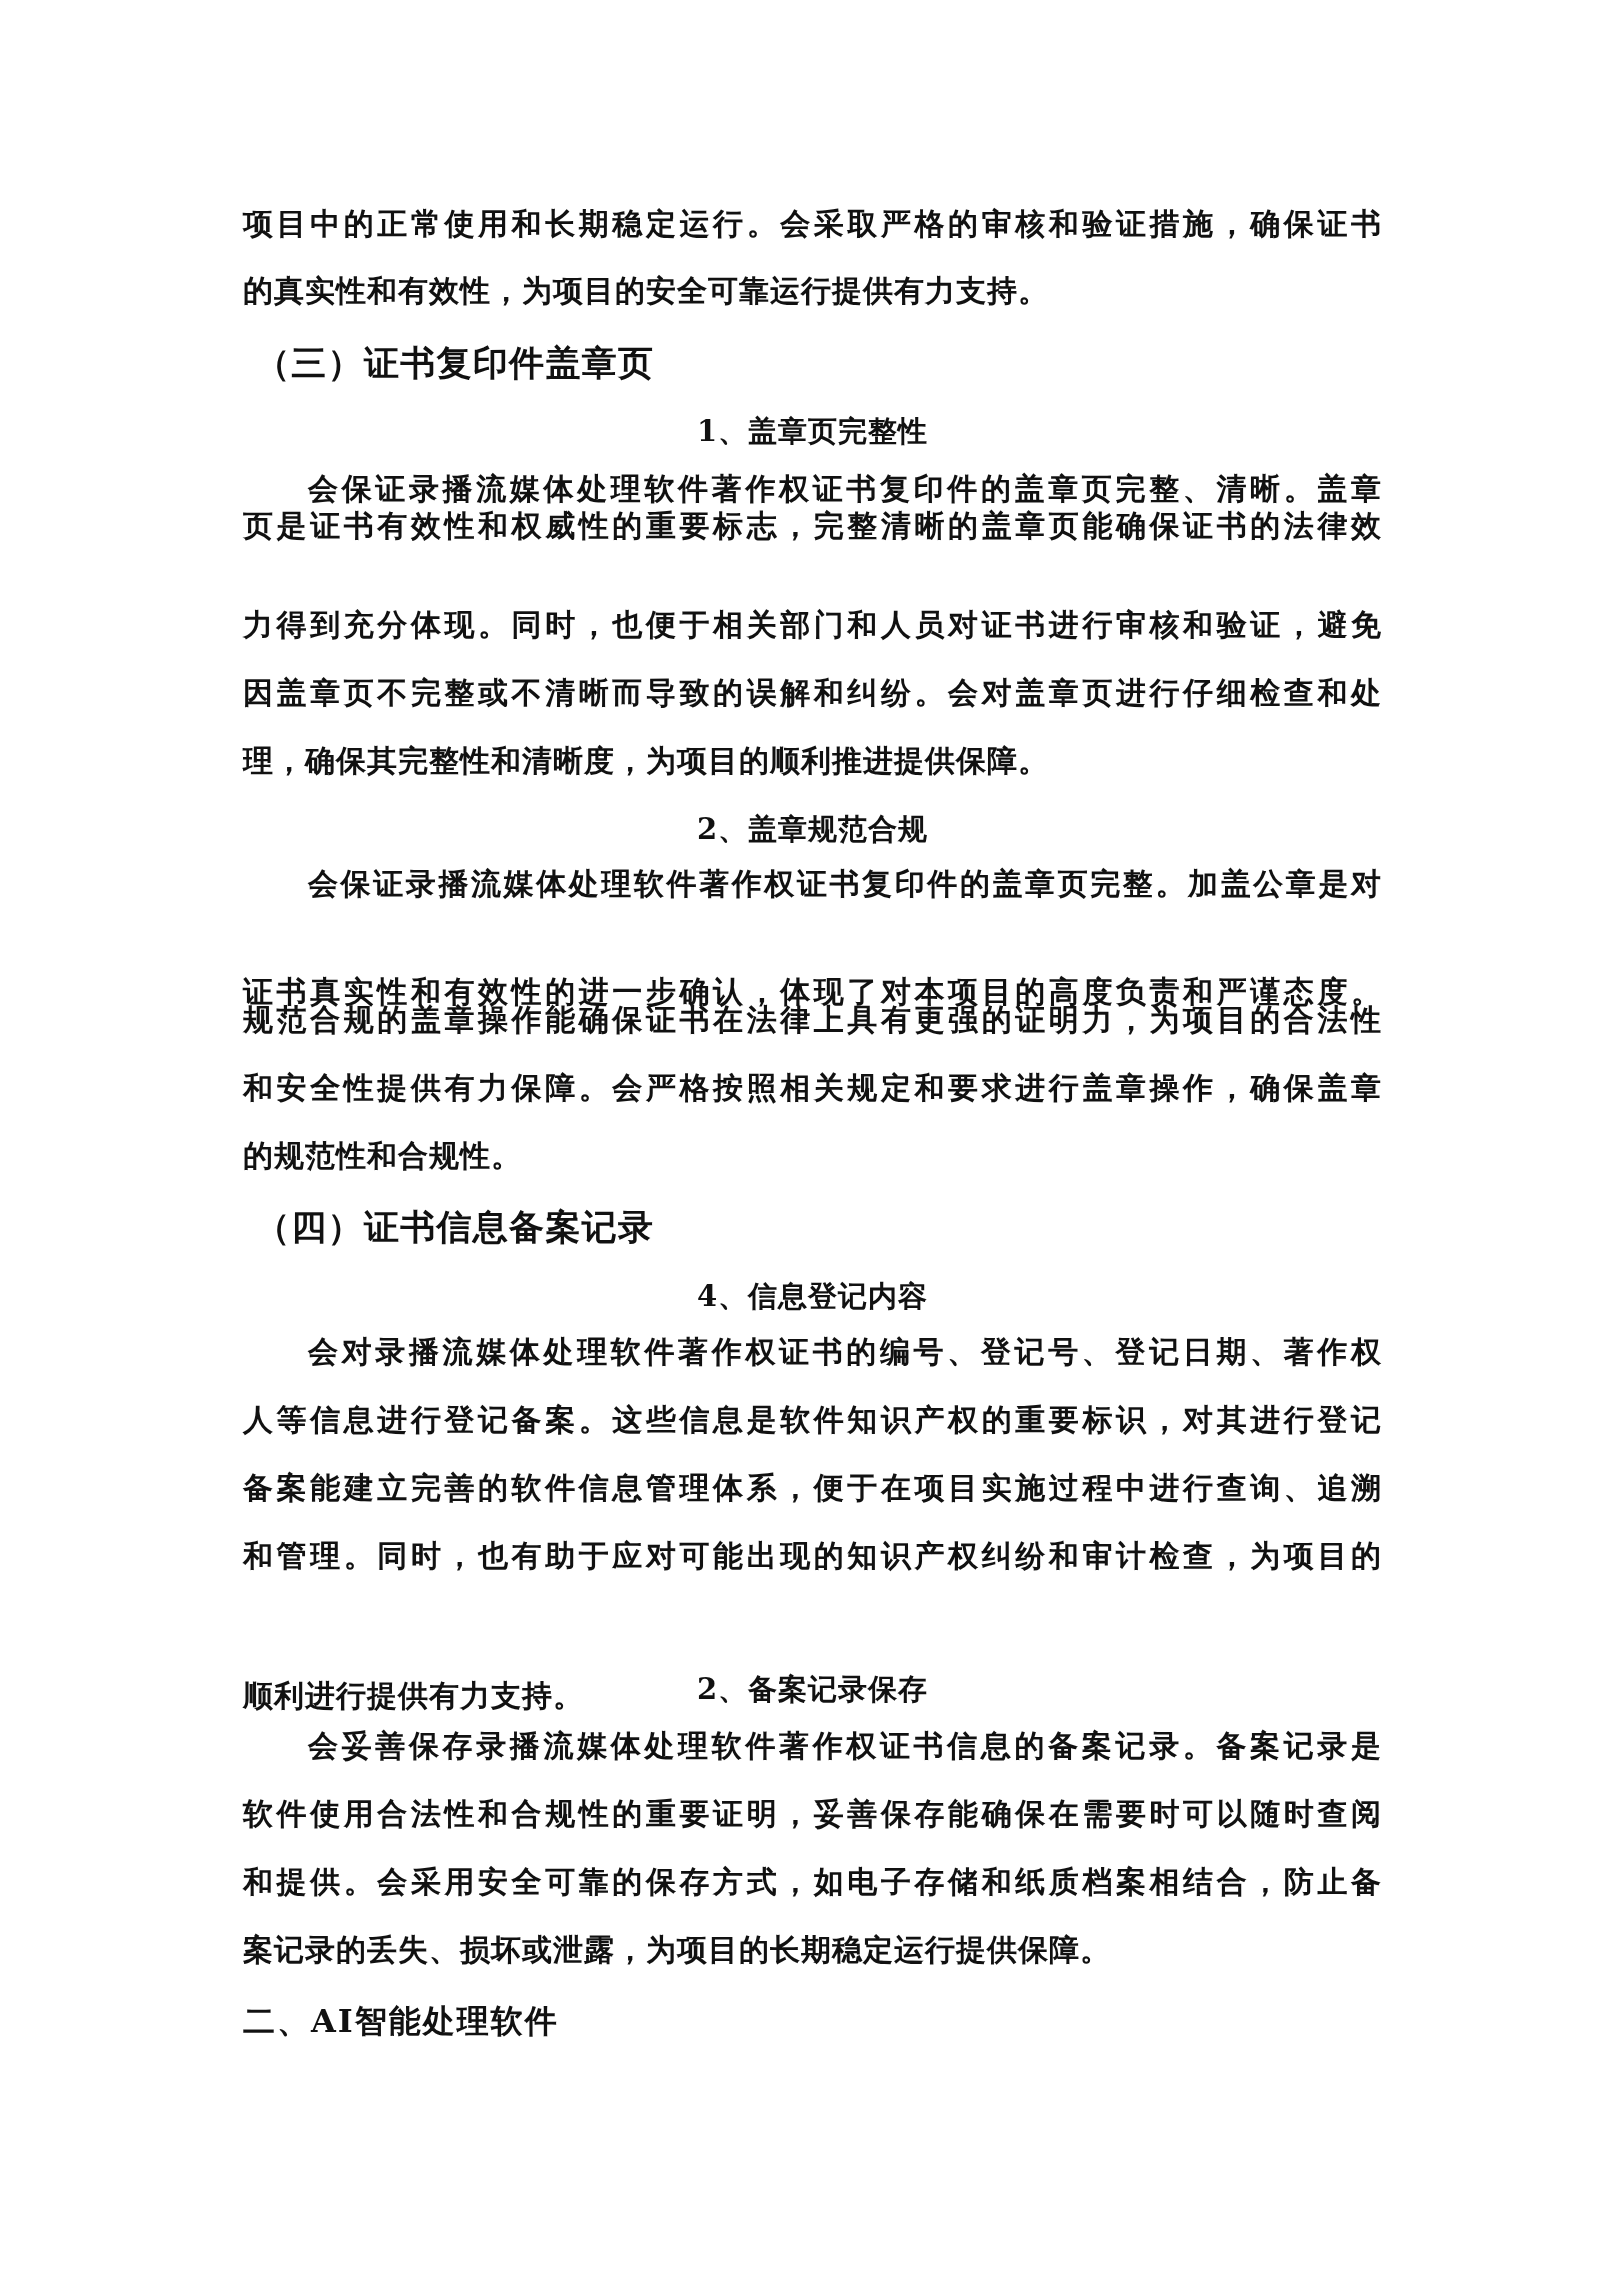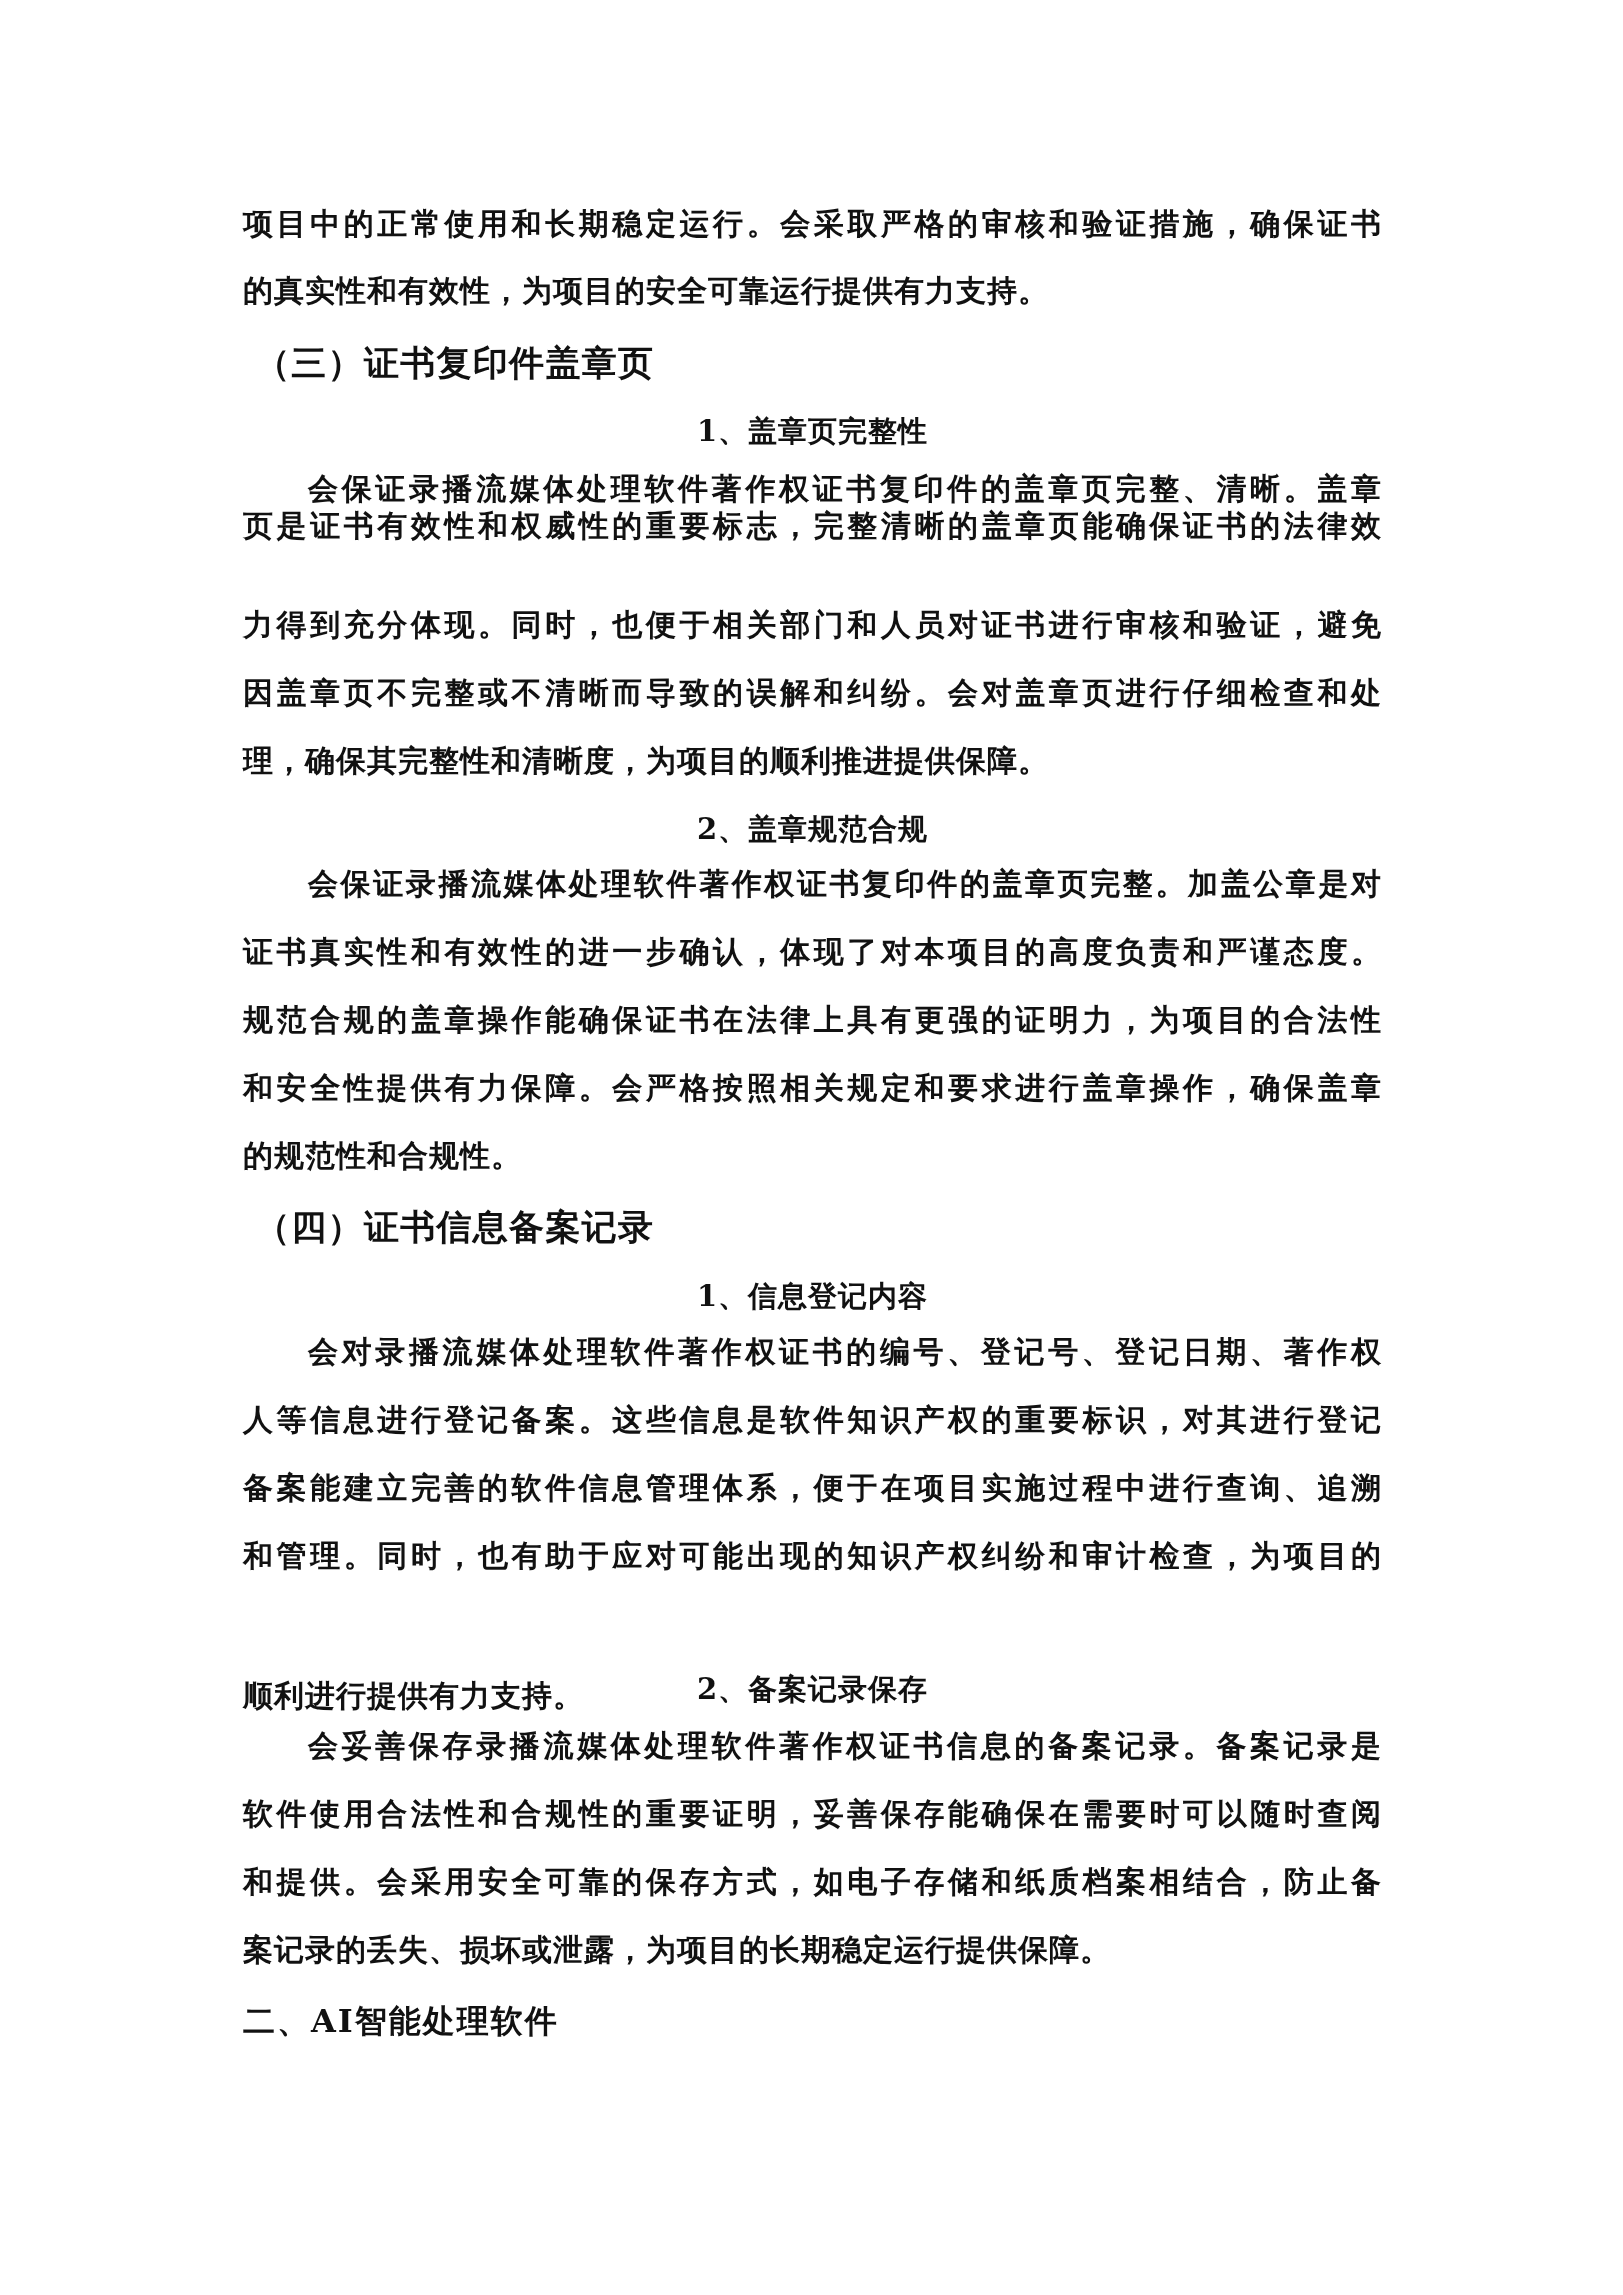--- a/index.html
+++ b/index.html
@@ -22,27 +22,27 @@
 <div class="line h2" style="top:343px">（三）证书复印件盖章页</div>
 <div class="line h4" style="top:412px">1、盖章页完整性</div>
 <div class="line justify indent" style="top:469px">会保证录播流媒体处理软件著作权证书复印件的盖章页完整、清晰。盖章</div>
 <div class="line justify" style="top:506px">页是证书有效性和权威性的重要标志，完整清晰的盖章页能确保证书的法律效</div>
 <div class="line justify" style="top:605px">力得到充分体现。同时，也便于相关部门和人员对证书进行审核和验证，避免</div>
 <div class="line justify" style="top:673px">因盖章页不完整或不清晰而导致的误解和纠纷。会对盖章页进行仔细检查和处</div>
 <div class="line" style="top:741px">理，确保其完整性和清晰度，为项目的顺利推进提供保障。</div>
 
 <div class="line h4" style="top:810px">2、盖章规范合规</div>
 <div class="line justify indent" style="top:864px">会保证录播流媒体处理软件著作权证书复印件的盖章页完整。加盖公章是对</div>
-<div class="line justify" style="top:932px">证书真实性和有效性的进一步确认，体现了对本项目的高度负责和严谨态度。</div>
+<div class="line justify" style="top:972px">证书真实性和有效性的进一步确认，体现了对本项目的高度负责和严谨态度。</div>
 <div class="line justify" style="top:1000px">规范合规的盖章操作能确保证书在法律上具有更强的证明力，为项目的合法性</div>
 <div class="line justify" style="top:1068px">和安全性提供有力保障。会严格按照相关规定和要求进行盖章操作，确保盖章</div>
 <div class="line" style="top:1136px">的规范性和合规性。</div>
 
 <div class="line h2" style="top:1207px">（四）证书信息备案记录</div>
-<div class="line h4" style="top:1277px">1、信息登记内容</div>
+<div class="line h4" style="top:1277px">4、信息登记内容</div>
 <div class="line justify indent" style="top:1332px">会对录播流媒体处理软件著作权证书的编号、登记号、登记日期、著作权</div>
 <div class="line justify" style="top:1400px">人等信息进行登记备案。这些信息是软件知识产权的重要标识，对其进行登记</div>
 <div class="line justify" style="top:1468px">备案能建立完善的软件信息管理体系，便于在项目实施过程中进行查询、追溯</div>
 <div class="line justify" style="top:1536px">和管理。同时，也有助于应对可能出现的知识产权纠纷和审计检查，为项目的</div>
 <div class="line" style="top:1676px">顺利进行提供有力支持。</div>
 
 <div class="line h4" style="top:1670px">2、备案记录保存</div>
 <div class="line justify indent" style="top:1726px">会妥善保存录播流媒体处理软件著作权证书信息的备案记录。备案记录是</div>
 <div class="line justify" style="top:1794px">软件使用合法性和合规性的重要证明，妥善保存能确保在需要时可以随时查阅</div>
 <div class="line justify" style="top:1862px">和提供。会采用安全可靠的保存方式，如电子存储和纸质档案相结合，防止备</div>

